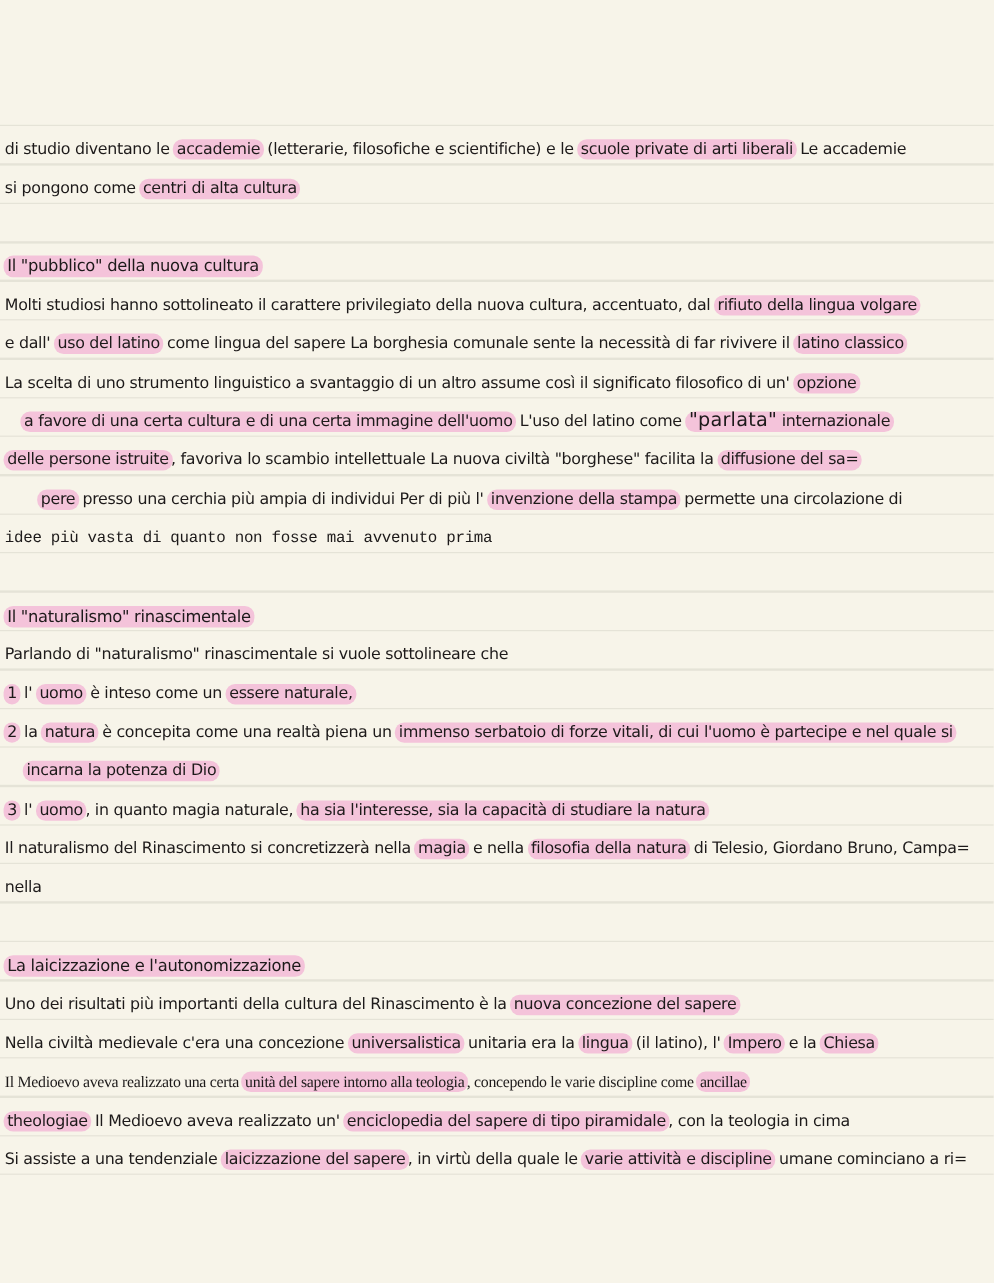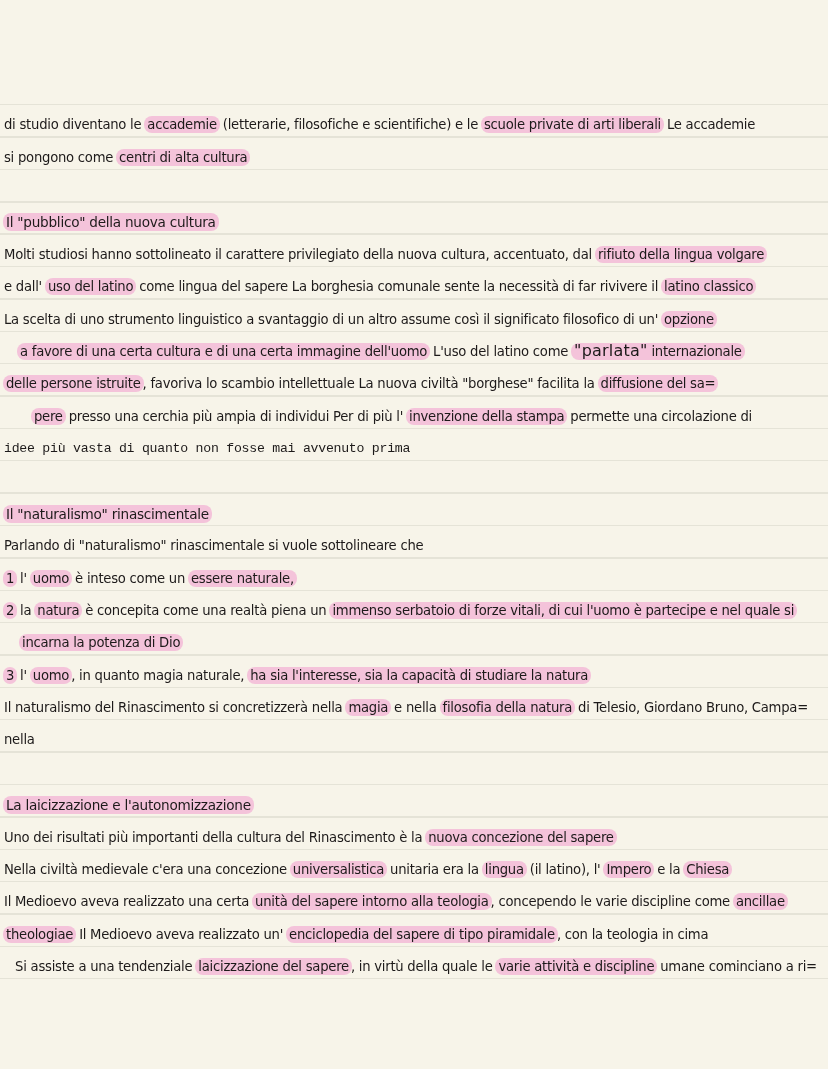--- a/index.html
+++ b/index.html
@@ -116,17 +116,17 @@
       <div class="row" style="top: 453.18px; text-decoration: underline;"><span class="txt"><span class="hl">1</span><span> l' </span><span class="hl">uomo</span><span> è inteso come un </span><span class="hl">essere naturale,</span></span></div>
       <div class="row" style="top: 485.55px;"><span class="txt"><span class="hl">2</span><span> la </span><span class="hl">natura</span><span> è concepita come una realtà piena un </span><span class="hl">immenso serbatoio di forze vitali, di cui l'uomo è partecipe e nel quale si</span></span></div>
       <div class="row indent" style="top: 517.92px;"><span class="txt"><span class="hl">incarna la potenza di Dio</span></span></div>
       <div class="row" style="top: 550.29px;"><span class="txt"><span class="hl">3</span><span> l' </span><span class="hl">uomo</span><span>, in quanto magia naturale, </span><span class="hl">ha sia l'interesse, sia la capacità di studiare la natura</span></span></div>
       <div class="row" style="top: 582.66px;"><span class="txt"><span>Il naturalismo del Rinascimento si concretizzerà nella </span><span class="hl">magia</span><span> e nella </span><span class="hl">filosofia della natura</span><span> di Telesio, Giordano Bruno, Campa=</span></span></div>
       <div class="row" style="top: 615.03px;"><span class="txt"><span>nella</span></span></div>
       <div class="row" style="top: 647.4px;"></div>
       <div class="row heading" style="top: 679.77px; border-radius: 15px;"><span class="txt"><span class="hl">La laicizzazione e l'autonomizzazione</span></span></div>
       <div class="row" style="top: 712.14px;"><span class="txt"><span>Uno dei risultati più importanti della cultura del Rinascimento è la </span><span class="hl">nuova concezione del sapere</span></span></div>
       <div class="row" style="top: 744.51px;"><span class="txt"><span>Nella civiltà medievale c'era una concezione </span><span class="hl">universalistica</span><span>  unitaria era la </span><span class="hl">lingua</span><span> (il latino), l' </span><span class="hl">Impero</span><span> e la </span><span class="hl">Chiesa</span></span></div>
-      <div class="row" style="top: 776.88px;"><span class="txt"><span>Il Medioevo aveva realizzato una certa </span><span class="hl">unità del sapere intorno alla teologia</span><span>, concependo le varie discipline come </span><span class="hl">ancillae</span></span></div>
+      <div class="row" style="top: 776.88px; font-family: Liberation Serif, serif;"><span class="txt"><span>Il Medioevo aveva realizzato una certa </span><span class="hl">unità del sapere intorno alla teologia</span><span>, concependo le varie discipline come </span><span class="hl">ancillae</span></span></div>
       <div class="row" style="top: 809.25px;"><span class="txt"><span class="hl">theologiae</span><span>  Il Medioevo aveva realizzato un' </span><span class="hl">enciclopedia del sapere di tipo piramidale</span><span>, con la teologia in cima</span></span></div>
-      <div class="row" style="top: 841.62px; text-align: center;"><span class="txt"><span>Si assiste a una tendenziale </span><span class="hl">laicizzazione del sapere</span><span>, in virtù della quale le </span><span class="hl">varie attività e discipline</span><span> umane cominciano a ri=</span></span></div>
+      <div class="row" style="top: 841.62px;"><span class="txt"><span>Si assiste a una tendenziale </span><span class="hl">laicizzazione del sapere</span><span>, in virtù della quale le </span><span class="hl">varie attività e discipline</span><span> umane cominciano a ri=</span></span></div>
     </div>
 </div>
 
 </body></html>

